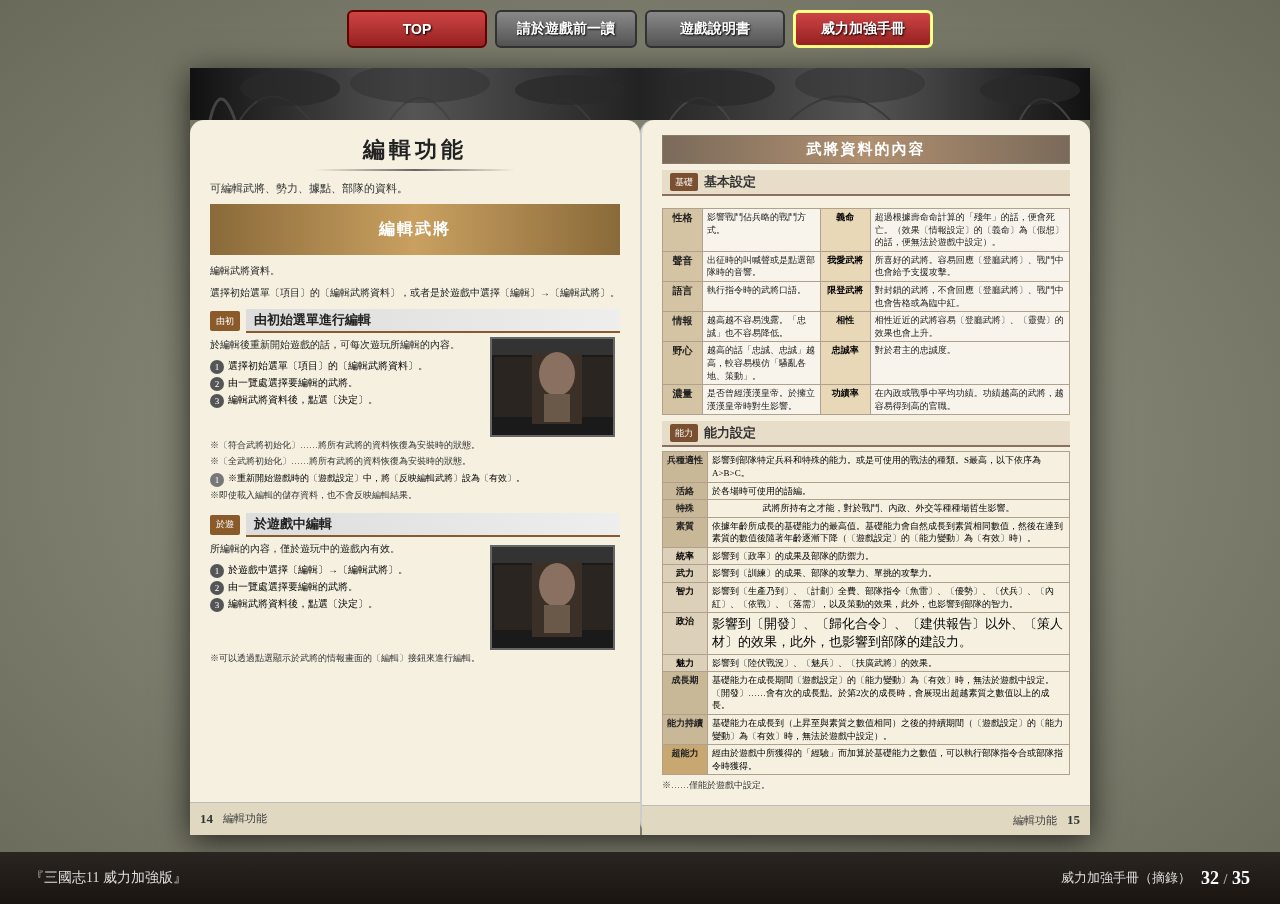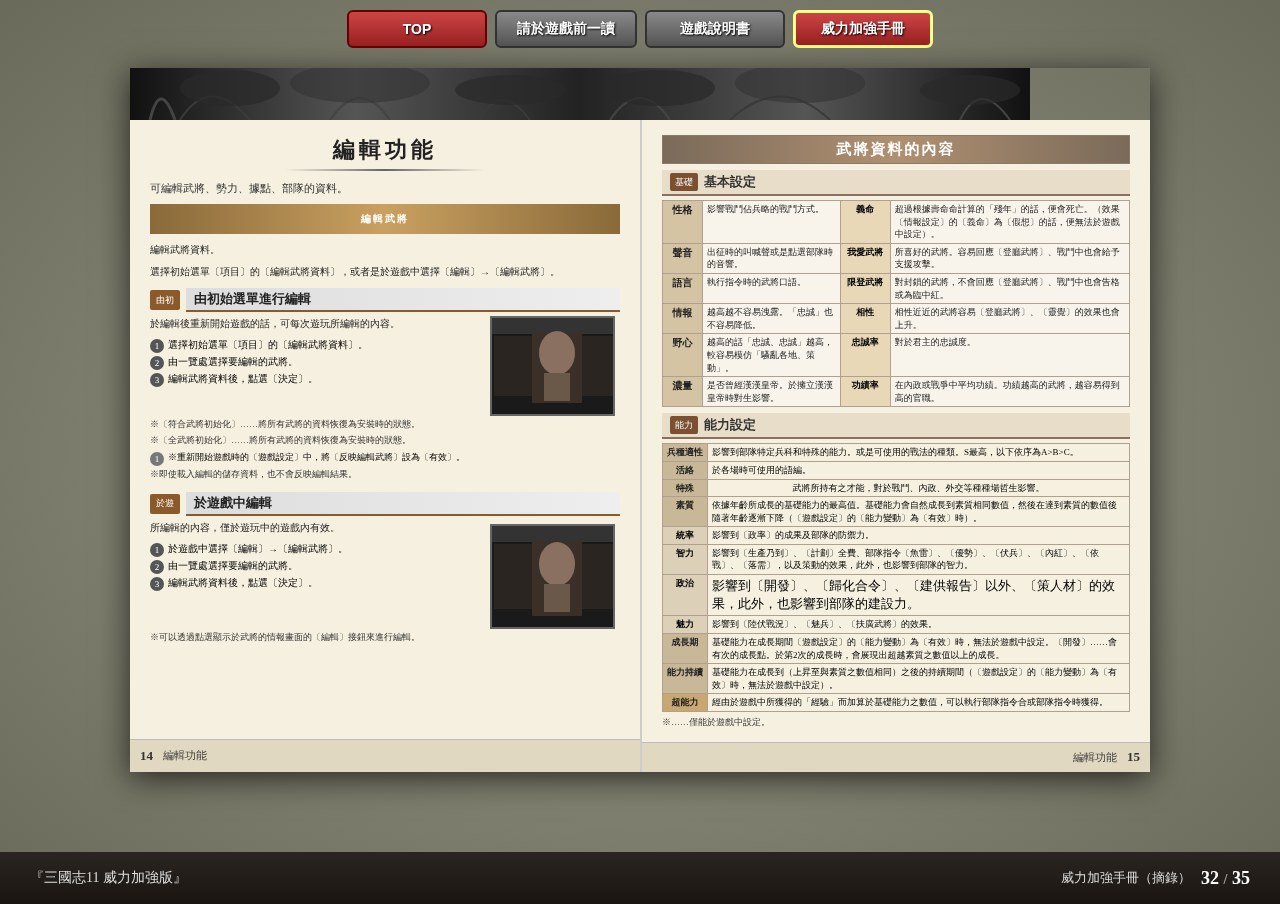--- a/index.html
+++ b/index.html
@@ -73,22 +73,22 @@
       font-size: 11px;
       color: #333;
       margin-bottom: 8px;
     }
 
     
     .section-header {
       background: linear-gradient(to right, #8a6a3a, #c9a060, #8a6a3a);
       color: #fff;
       text-align: center;
-      padding: 8px 0;
-      font-size: 10px;
+      padding: 15px 0;
+      font-size: 16px;
       font-weight: bold;
       margin-bottom: 8px;
       letter-spacing: 2px;
     }
 
     
     .sub-section {
       display: flex;
       align-items: center;
       margin: 8px 0 4px 0;
@@ -165,21 +165,21 @@
       margin-bottom: 6px;
       border: 1px solid #8a7a6a;
     }
 
     .basic-settings-header {
       display: flex;
       align-items: flex-start;
       background: #e8ddc8;
       border-bottom: 2px solid #8a7060;
       padding: 3px 8px;
-      margin-bottom: 4px;
+      margin-bottom: 12px;
     }
 
     .settings-icon {
       display: inline-flex;
       width: 28px;
       height: 18px;
       background: #7a5030;
       color: #fff;
       font-size: 9px;
       align-items: center;
@@ -338,25 +338,26 @@
       display: flex;
       flex-direction: column;
       box-shadow: 0 6px 30px rgba(0,0,0,0.7);
     }
 
     .book-pages {
       display: flex;
     }
 
     .left-page-inner, .right-page-inner {
-      width: 510px;
+      width: 450px;
       min-height: 588px;
       background: #f5f0e0;
       padding: 15px 20px 40px 20px;
       position: relative;
+      border-radius: 14px;
     }
 
     .right-page-inner {
       border-left: 2px solid #ccc;
     }
 
     .clearfix::after {
       content: '';
       display: block;
       clear: both;
@@ -599,20 +600,24 @@
           </tr>
           <tr>
             <td class="label-cell">素質</td>
             <td class="value-cell" colspan="3" style="font-size:9px;">依據年齡所成長的基礎能力的最高值。基礎能力會自然成長到素質相同數值，然後在達到素質的數值後隨著年齡逐漸下降（〔遊戲設定〕的〔能力變動〕為〔有效〕時）。</td>
           </tr>
           <tr>
             <td class="ability-sub-label">統率</td>
             <td class="value-cell" colspan="3" style="font-size:9px;">影響到〔政率〕的成果及部隊的防禦力。</td>
           </tr>
           <tr>
+            <td class="ability-sub-label">武力</td>
+            <td class="value-cell" colspan="3" style="font-size:9px;">影響到〔訓練〕的成果、部隊的攻擊力、單挑的攻擊力。</td>
+          </tr>
+          <tr>
             <td class="ability-sub-label">智力</td>
             <td class="value-cell" colspan="3" style="font-size:9px;">影響到〔生產乃到〕、〔計劃〕全費、部隊指令〔魚雷〕、〔優勢〕、〔伏兵〕、〔內紅〕、〔依戰〕、〔落需〕，以及策動的效果，此外，也影響到部隊的智力。</td>
           </tr>
           <tr>
             <td class="ability-sub-label">政治</td>
             <td class="value-cell" colspan="3" style="font-size:13px;">影響到〔開發〕、〔歸化合令〕、〔建供報告〕以外、〔策人材〕的效果，此外，也影響到部隊的建設力。</td>
           </tr>
           <tr>
             <td class="ability-sub-label">魅力</td>
             <td class="value-cell" colspan="3" style="font-size:9px;">影響到〔陸伏戰況〕、〔魅兵〕、〔扶廣武將〕的效果。</td>

